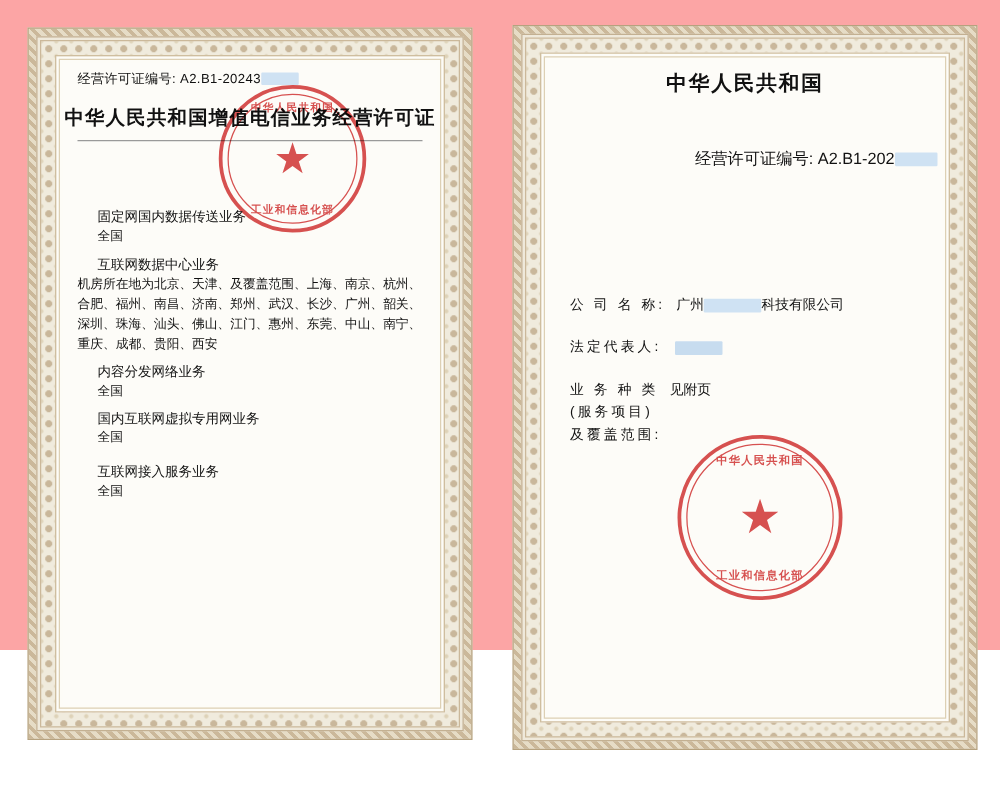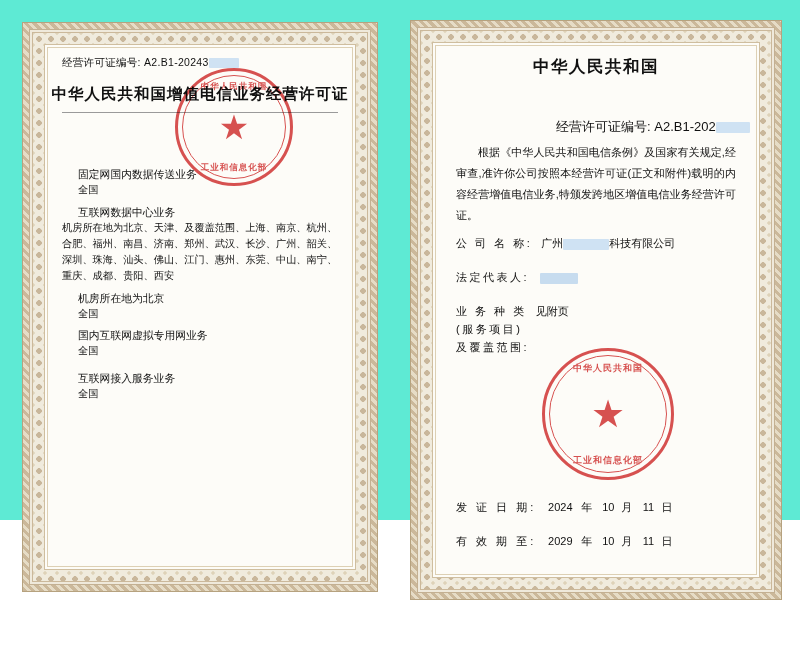--- a/index.html
+++ b/index.html
@@ -5,21 +5,21 @@
   * { box-sizing: border-box; }
   html, body {
     margin: 0; padding: 0;
     width: 800px; height: 648px;
     background: #ffffff;
     font-family: "Liberation Sans", sans-serif;
   }
   .page {
     position: relative;
     width: 800px; height: 520px;
-    background: #5eead4;
+    background: #fca5a5;
     display: flex;
     gap: 0px;
   }
 
   
   .cert {
     position: relative;
     background: #f3efe6;
   }
   .cert-left {
@@ -217,21 +217,21 @@
         <div>固定网国内数据传送业务</div>
         <div class="sub">全国</div>
       </div>
 
       <div class="sect" style="left:28px; right:12px; top:154px;">
         <div>互联网数据中心业务</div>
         <div class="cities" style="margin-left:-16px;">机房所在地为北京、天津、及覆盖范围、上海、南京、杭州、合肥、福州、南昌、济南、郑州、武汉、长沙、广州、韶关、深圳、珠海、汕头、佛山、江门、惠州、东莞、中山、南宁、重庆、成都、贵阳、西安</div>
       </div>
 
       <div class="sect" style="left:28px; top:240px;">
-        <div>机房所在地为北京</div>
+        <div>内容分发网络业务</div>
         <div class="sub">全国</div>
       </div>
 
       <div class="sect" style="left:28px; top:278px;font-family:Liberation Mono, monospace;">
         <div>国内互联网虚拟专用网业务</div>
         <div class="sub">全国</div>
       </div>
 
       <div class="sect" style="left:28px; top:320px;">
         <div>互联网接入服务业务</div>
@@ -256,21 +256,20 @@
 
     <div class="paper">
 
       <div class="title-r zh" style="top:8px;">中华人民共和国</div>
 
       <div class="r-lic" style="left:118px; top:70px;">
         <span>经营许可证编号:</span>
         <span>A2.B1-202</span><span class="redact" style="width:34px;height:11px;"></span>
       </div>
 
-      <div class="r-para" style="left:18px; right:18px; top:94px; text-indent:22px;">根据《中华人民共和国电信条例》及国家有关规定,经审查,准许你公司按照本经营许可证(正文和附件)载明的内容经营增值电信业务,特颁发跨地区增值电信业务经营许可证。</div>
 
       <div class="field" style="left:18px; top:188px;">
         <span class="lbl">公 司 名 称:</span>
         <span class="val">广州</span><span class="redact" style="width:46px;height:11px;"></span><span>科技有限公司</span>
       </div>
 
       <div class="field" style="left:18px; top:222px;">
         <span class="lbl">法定代表人:</span>
         <span class="redact blue2" style="width:38px;height:11px;margin-left:8px;"></span>
       </div>
@@ -286,30 +285,18 @@
         <span class="lbl">及覆盖范围:</span>
       </div>
 
       <div class="seal seal-right">
         <div class="ring"></div>
         <div class="arc-top">中华人民共和国</div>
         <div class="star">★</div>
         <div class="arc-bot">工业和信息化部</div>
       </div>
 
-      <div class="date-row" style="left:18px; top:452px;">
-        <span class="lbl">发 证 日 期:</span>
-        <span class="num" style="width:42px;">2024</span><span>年</span>
-        <span class="num" style="width:26px;">10</span><span>月</span>
-        <span class="num" style="width:26px;">11</span><span>日</span>
-      </div>
-
-      <div class="date-row" style="left:18px; top:486px;">
-        <span class="lbl">有 效 期 至:</span>
-        <span class="num" style="width:42px;">2029</span><span>年</span>
-        <span class="num" style="width:26px;">10</span><span>月</span>
-        <span class="num" style="width:26px;">11</span><span>日</span>
-      </div>
+
 
     </div>
   </div>
 
 </div>
 
 </body></html>

